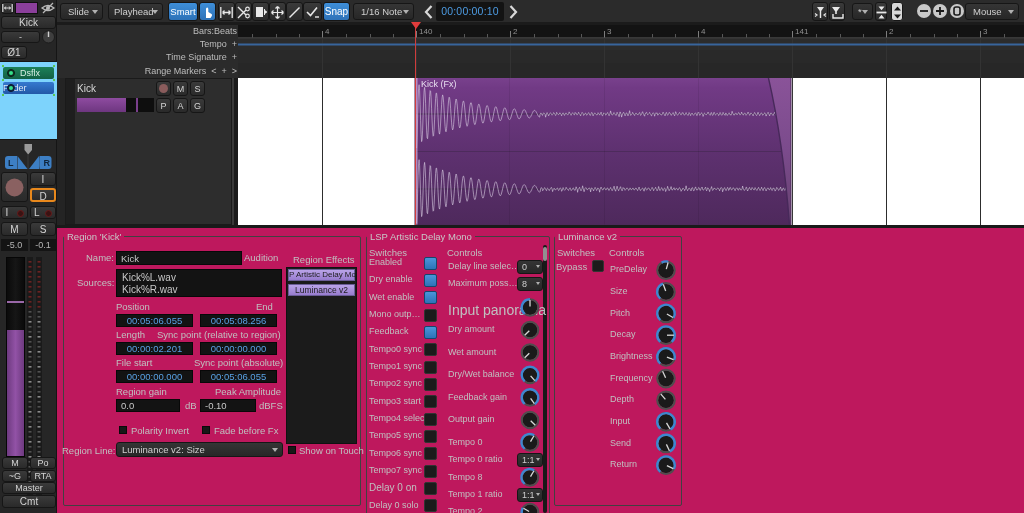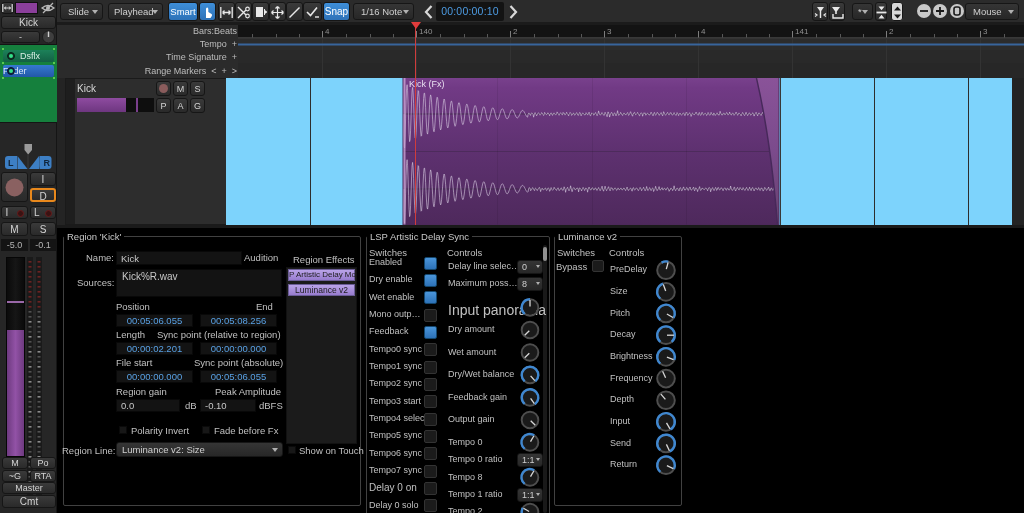--- a/index.html
+++ b/index.html
@@ -144,21 +144,21 @@
   <div class="btn" style="left:1px;top:16px;width:55px;height:13px;line-height:12px;font-size:10px;">Kick</div>
   <div class="btn" style="left:1px;top:31px;width:39px;height:12px;line-height:11px;font-size:9px;">-</div>
   <div class="abs" style="left:41px;top:30px;width:15px;height:14px;">
     <svg width="15" height="14">
         <circle cx="7.5" cy="7" r="6" fill="#3f3f3f" stroke="#1c1c1c"></circle>
         <path d="M7.5 7 V1.5" stroke="#cfcfcf" stroke-width="1.4"></path>
       </svg>
   </div>
   <div class="btn" style="left:1px;top:46px;width:26px;height:13px;line-height:12px;font-size:10px;">Ø1</div>
   <div class="btn" style="left:29px;top:46px;width:27px;height:13px;line-height:12px;font-size:10px;margin-left:28px;">Ø2</div>
-  <div class="abs" style="left:0;top:44px;width:57px;height:79px;background:#15803d;border-top:1px solid #141414;border-bottom:1px solid #141414;">
+  <div class="abs" style="left:0;top:61px;width:57px;height:79px;background:#7dd3fc;border-top:1px solid #141414;border-bottom:1px solid #141414;">
     <div class="abs" style="left:3px;top:5px;width:51px;height:12px;background:linear-gradient(#1c8159,#136044);border-radius:2px;color:#d8eee4;font-size:9px;line-height:12px;">
       <span style="position:absolute;left:4px;top:2px;width:8px;height:8px;background:#103326;border-radius:50%;border:1px solid #0a2018;"></span>
       <span style="position:absolute;left:6px;top:4px;width:4px;height:4px;background:#35e08a;border-radius:50%;"></span>
       <span style="margin-left:17px;">Dsflx</span>
     </div>
     <div class="abs" style="left:3px;top:20px;width:51px;height:12px;background:linear-gradient(#3579cf,#2258a8);border-radius:2px;color:#dce8f8;font-size:9px;line-height:12px;">
       <span style="position:absolute;left:4px;top:2px;width:8px;height:8px;background:#0f2240;border-radius:50%;border:1px solid #0a1830;"></span>
       <span style="position:absolute;left:6px;top:4px;width:4px;height:4px;background:#35e08a;border-radius:50%;"></span>
       <span style="">Fader</span>
     </div>
@@ -368,21 +368,21 @@
     <div class="btn" style="left:124px;top:2px;width:15px;height:15px;line-height:14px;font-size:9px;">S</div>
     <div class="abs" style="left:11px;top:19px;width:77px;height:14px;background:linear-gradient(#8e4ba0,#6e3680);"></div>
     <div class="abs" style="left:60px;top:19px;width:28px;height:14px;background:#0e0e0e;"></div>
     <div class="abs" style="left:70px;top:19px;width:2px;height:14px;background:#7a3f8c;"></div>
     <div class="btn" style="left:90px;top:19px;width:15px;height:15px;line-height:14px;font-size:9px;">P</div>
     <div class="btn" style="left:107px;top:19px;width:15px;height:15px;line-height:14px;font-size:9px;">A</div>
     <div class="btn" style="left:124px;top:19px;width:15px;height:15px;line-height:14px;font-size:9px;">G</div>
   </div>
   <div class="abs" style="left:175px;top:0;width:2px;height:147px;background:#3a3a3a;"></div>
 
-  <div class="abs" id="trackcanvas" style="left:169px;top:0;width:786px;height:149px;background:#7dd3fc;">
+  <div class="abs" id="trackcanvas" style="left:181px;top:0;width:786px;height:149px;background:#ffffff;">
     <svg width="786" height="147" style="position:absolute;left:0;top:0;">
       <g id="grid">
           <path d="M84.5 0 V147" stroke="#2d2d2d" stroke-width="1"></path>
           <path d="M178.5 0 V147" stroke="#2d2d2d" stroke-width="1"></path>
           <path d="M272.5 0 V147" stroke="#2d2d2d" stroke-width="1"></path>
           <path d="M366.5 0 V147" stroke="#2d2d2d" stroke-width="1"></path>
           <path d="M460.5 0 V147" stroke="#2d2d2d" stroke-width="1"></path>
           <path d="M554.5 0 V147" stroke="#383838" stroke-width="1"></path>
           <path d="M648.5 0 V147" stroke="#2d2d2d" stroke-width="1"></path>
           <path d="M742.5 0 V147" stroke="#2d2d2d" stroke-width="1"></path>
@@ -417,31 +417,32 @@
 
         <text x="6" y="11" font-size="9" fill="#e8dff0" font-family="Liberation Sans">Kick (Fx)</text>
       </g>
     </svg>
   </div>
 
 </div>
 
 <div class="abs" style="left:57px;top:225px;width:967px;height:3px;background:#1a1a1a;"></div>
 
-<div class="abs" id="bottom" style="left:57px;top:228px;width:967px;height:285px;background:#000000;">
+<div class="abs" id="bottom" style="left:57px;top:228px;width:967px;height:285px;background:#be185d;">
 
   <fieldset style="left:6px;top:3px;width:298px;height:275px;">
     <legend>Region 'Kick'</legend>
   </fieldset>
   <div class="lbl" style="left:29px;top:24px;width:27px;text-align:right;">Name:</div>
   <div class="field" style="left:59px;top:23px;width:126px;height:14px;line-height:13px;padding-left:4px;">Kick</div>
   <div class="lbl" style="left:187px;top:24px;">Audition</div>
   <div class="lbl" style="left:236px;top:26px;">Region Effects</div>
   <div class="lbl" style="left:20px;top:49px;width:36px;text-align:right;">Sources:</div>
   <div class="field" style="left:59px;top:41px;width:166px;height:28px;font-size:10px;">
+    <div style="padding:2px 0 0 5px;height:13px;">Kick%L.wav</div>
     <div style="padding:1px 0 0 5px;">Kick%R.wav</div>
   </div>
   <div class="abs" style="left:229px;top:39px;width:71px;height:177px;background:#1b1b1b;border:1px solid #111;">
     <div class="abs" style="left:1px;top:1px;width:67px;height:12px;background:linear-gradient(#bda7ea,#9478cc);color:#1c1c1c;font-size:8.5px;line-height:12px;text-align:left;white-space:nowrap;overflow:hidden;box-shadow:0 0 0 1px #6b5d96 inset;font-size:8px;padding-left:1px;">P Artistic Delay Mo</div>
     <div class="abs" style="left:1px;top:16px;width:67px;height:12px;background:linear-gradient(#bda7ea,#9478cc);color:#1c1c1c;font-size:8.5px;line-height:12px;text-align:center;box-shadow:0 0 0 1px #6b5d96 inset;">Luminance v2</div>
   </div>
   <div class="lbl" style="left:59px;top:73px;">Position</div>
   <div class="lbl" style="left:199px;top:73px;">End</div>
   <div class="tfield" style="left:59px;top:86px;width:77px;height:13px;line-height:12px;">00:05:06.055</div>
   <div class="tfield" style="left:143px;top:86px;width:77px;height:13px;line-height:12px;">00:05:08.256</div>
@@ -462,21 +463,21 @@
   <div class="chk" style="left:62px;top:198px;"></div>
   <div class="lbl" style="left:74px;top:197px;">Polarity Invert</div>
   <div class="chk" style="left:145px;top:198px;"></div>
   <div class="lbl" style="left:157px;top:197px;">Fade before Fx</div>
   <div class="lbl" style="left:5px;top:217px;">Region Line:</div>
   <div class="combo" style="left:59px;top:214px;width:167px;height:15px;line-height:14px;padding-left:5px;">Luminance v2: Size<span class="arr"></span></div>
   <div class="chk" style="left:231px;top:218px;"></div>
   <div class="lbl" style="left:242px;top:217px;">Show on Touch</div>
 
   <fieldset id="lspfs" style="left:309px;top:3px;width:184px;height:290px;">
-    <legend>LSP Artistic Delay Sync</legend>
+    <legend>LSP Artistic Delay Mono</legend>
   </fieldset>
   <div class="lbl" style="left:312px;top:19px;">Switches</div>
   <div class="lbl" style="left:390px;top:19px;">Controls</div>
   <div class="abs" style="left:486px;top:17px;width:4px;height:268px;background:#191919;border-radius:2px;"></div>
   <div class="abs" style="left:486px;top:19px;width:4px;height:14px;background:#909090;border-radius:2px;"></div>
   <div id="lsp-switches">
       <div class="lbl" style="left:312px;top:29.0px;font-size:9px;">Enabled</div>
       <div class="abs" style="left:367px;top:28.5px;width:13px;height:13px;border-radius:2px;background:linear-gradient(#4a95da,#2d72b8);border:1px solid #14476e;"></div>
       <div class="lbl" style="left:312px;top:46.3px;font-size:9px;">Dry enable</div>
       <div class="abs" style="left:367px;top:45.8px;width:13px;height:13px;border-radius:2px;background:linear-gradient(#4a95da,#2d72b8);border:1px solid #14476e;"></div>

